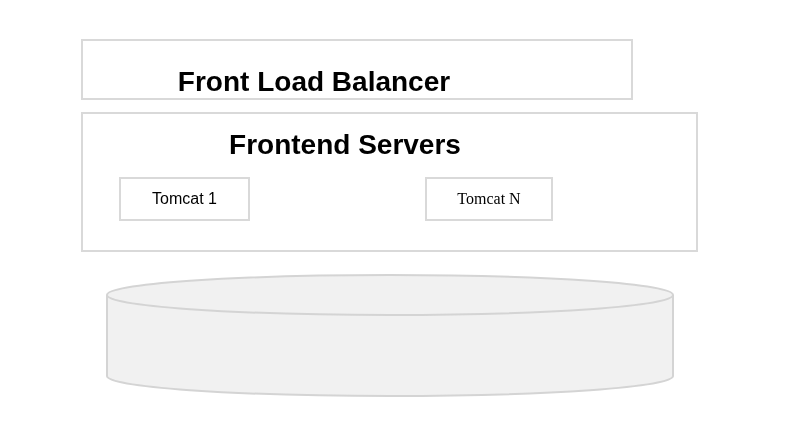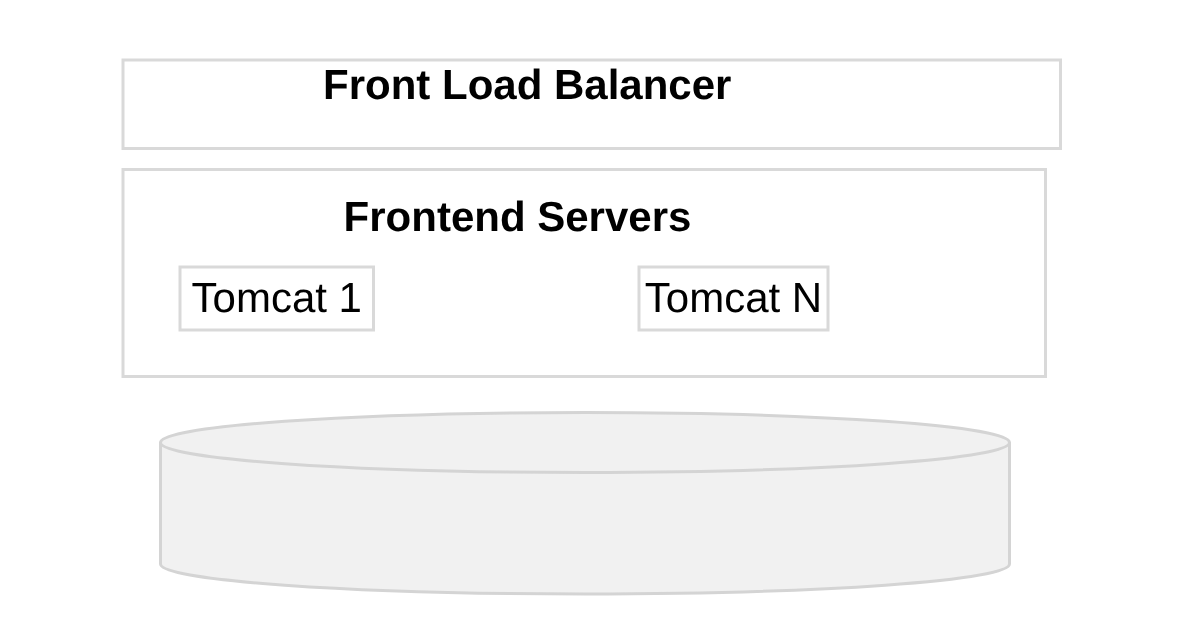--- a/index.html
+++ b/index.html
@@ -26,24 +26,24 @@
   }
   .box {
     position: absolute;
     background: var(--box-fill);
     border: 2px solid var(--box-border);
     box-sizing: border-box;
   }
   .lb-box {
     left: 81px;
     top: 39px;
-    width: 627px;
+    width: 552px;
     height: 61px;
     display: flex;
-    align-items: flex-start;
+    align-items: flex-end;
     justify-content: center;
   }
   .fs-box {
     left: 81px;
     top: 112px;
     width: 617px;
     height: 140px;
     padding-left: 11px;
   }
   .heading {
@@ -66,26 +66,26 @@
   .node {
     position: absolute;
     top: 63px;
     height: 44px;
     background: var(--box-fill);
     border: 2px solid var(--box-border);
     box-sizing: border-box;
     display: flex;
     align-items: center;
     justify-content: center;
-    font-size: 28px;
+    font-size: 16px;
     white-space: nowrap;
     color: var(--text);
   }
   .node-1 { left: 36px;  width: 131px; }
-  .node-n { left: 342px; width: 128px; }
+  .node-n { left: 342px; width: 128px; font-family: Liberation Serif, serif; }
   .cylinder {
     position: absolute;
     left: 106px;
     top: 274px;
   }
 </style>
 </head>
 <body>
 
 <div class="canvas">

